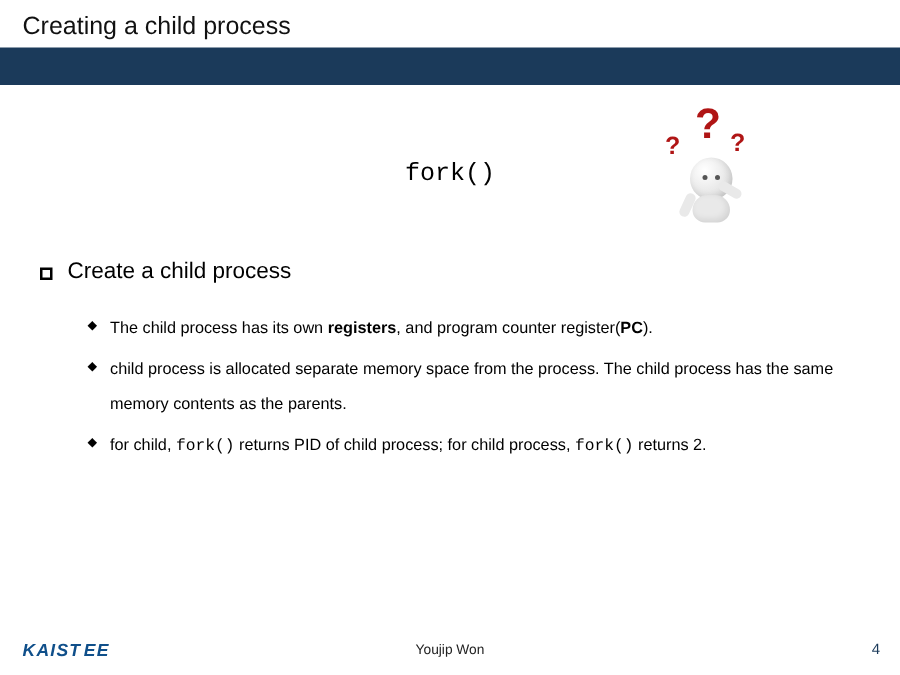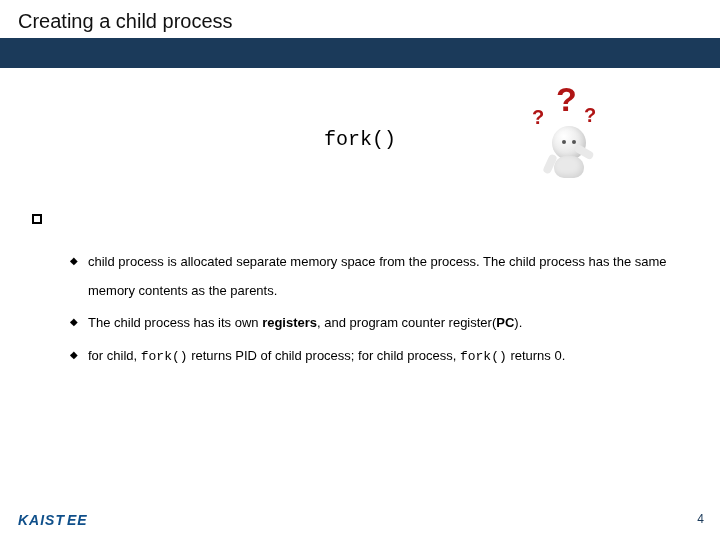--- a/index.html
+++ b/index.html
@@ -55,25 +55,27 @@
     <div class="q3">?</div>
     <div class="head"></div>
     <div class="eye l"></div>
     <div class="eye r"></div>
     <div class="body"></div>
     <div class="arm l"></div>
     <div class="arm r"></div>
   </div>
 
   <div class="sq-bullet"></div>
+  <div class="main-heading">Create a child process</div>
 
   <ul class="points">
+    <li><span class=" segment">The child process has its own </span><b class=" segment">registers</b><span class=" segment">, and program counter register(</span><b class=" segment">PC</b><span class=" segment">).</span></li>
     <li><span class=" segment">child process is allocated separate memory space from the process. The child process has the same memory contents as the parents.</span></li>
-    <li><span class=" segment">The child process has its own </span><b class=" segment">registers</b><span class=" segment">, and program counter register(</span><b class=" segment">PC</b><span class=" segment">).</span></li>
-    <li><span class=" segment">for child, </span><span class="mono segment">fork()</span><span class=" segment"> returns PID of child process; for child process, </span><span class="mono segment">fork()</span><span class=" segment"> returns 0.</span></li>
+    <li><span class=" segment">for child, </span><span class="mono segment">fork()</span><span class=" segment"> returns PID of child process; for child process, </span><span class="mono segment">fork()</span><span class=" segment"> returns 2.</span></li>
   </ul>
 
   <div class="logo">
     <span>KAIST</span><span class="ee">EE</span>
   </div>
+  <div class="footer-name">Youjip Won</div>
   <div class="pagenum">4</div>
 
 </div>
 
 </body></html>

